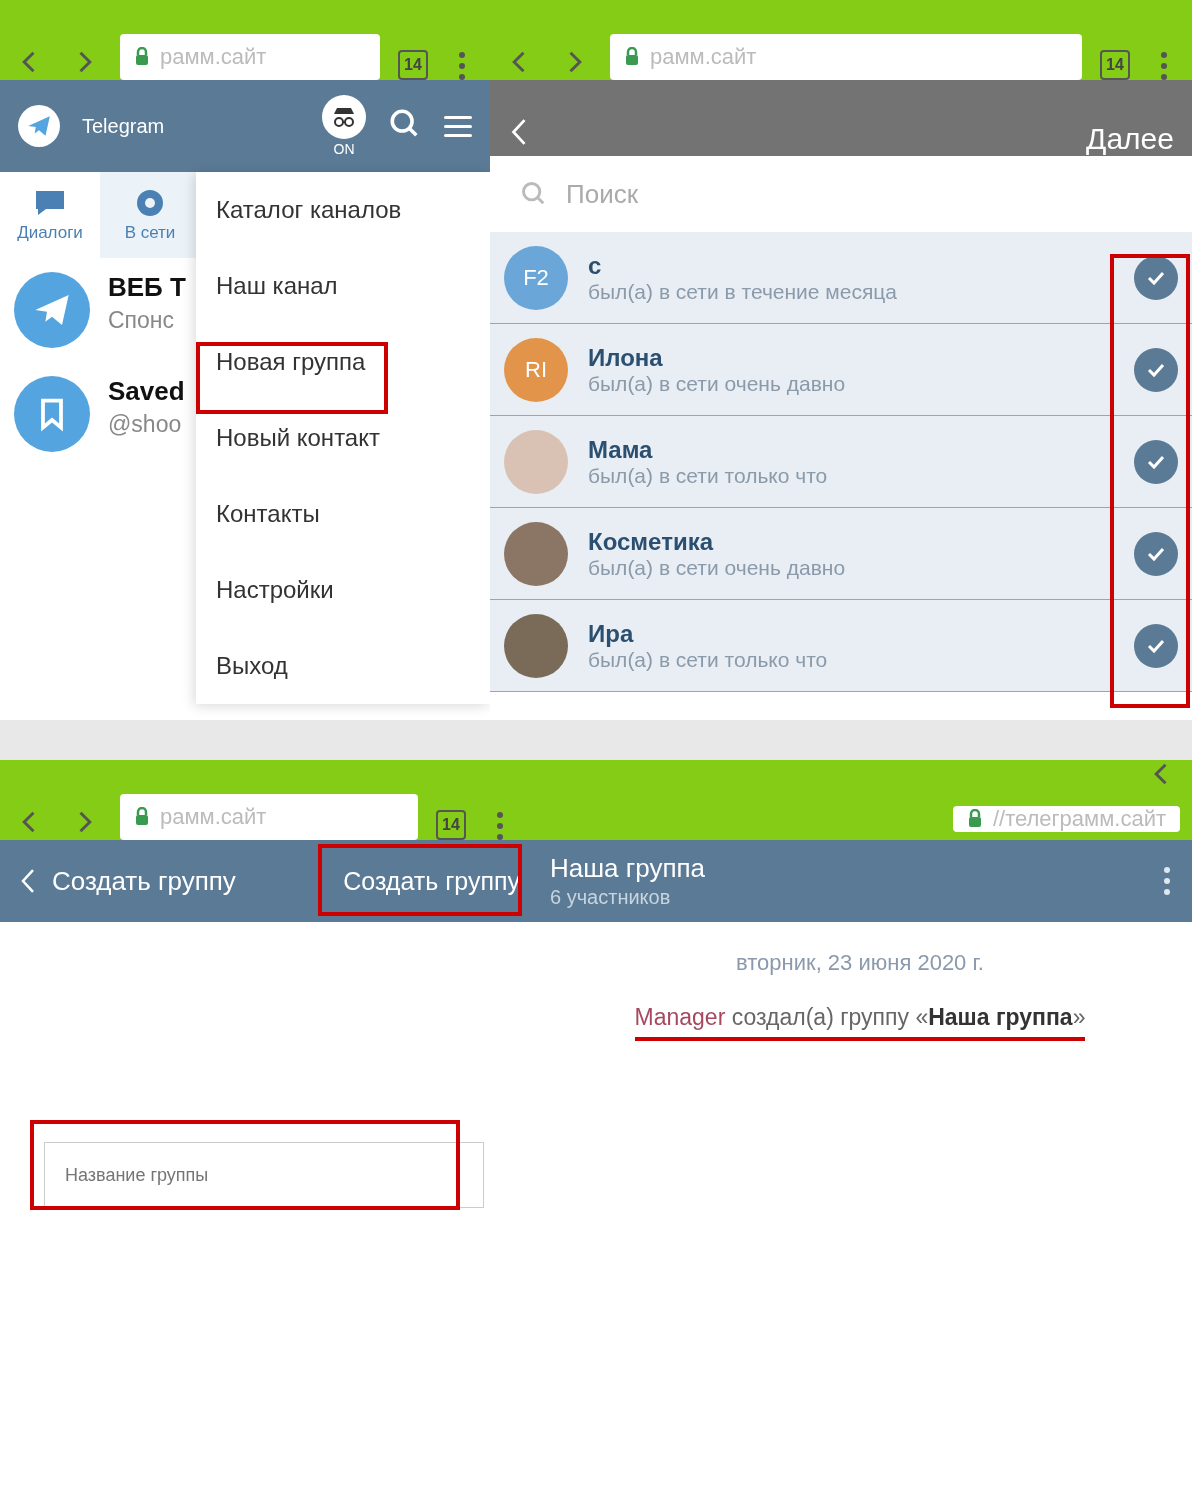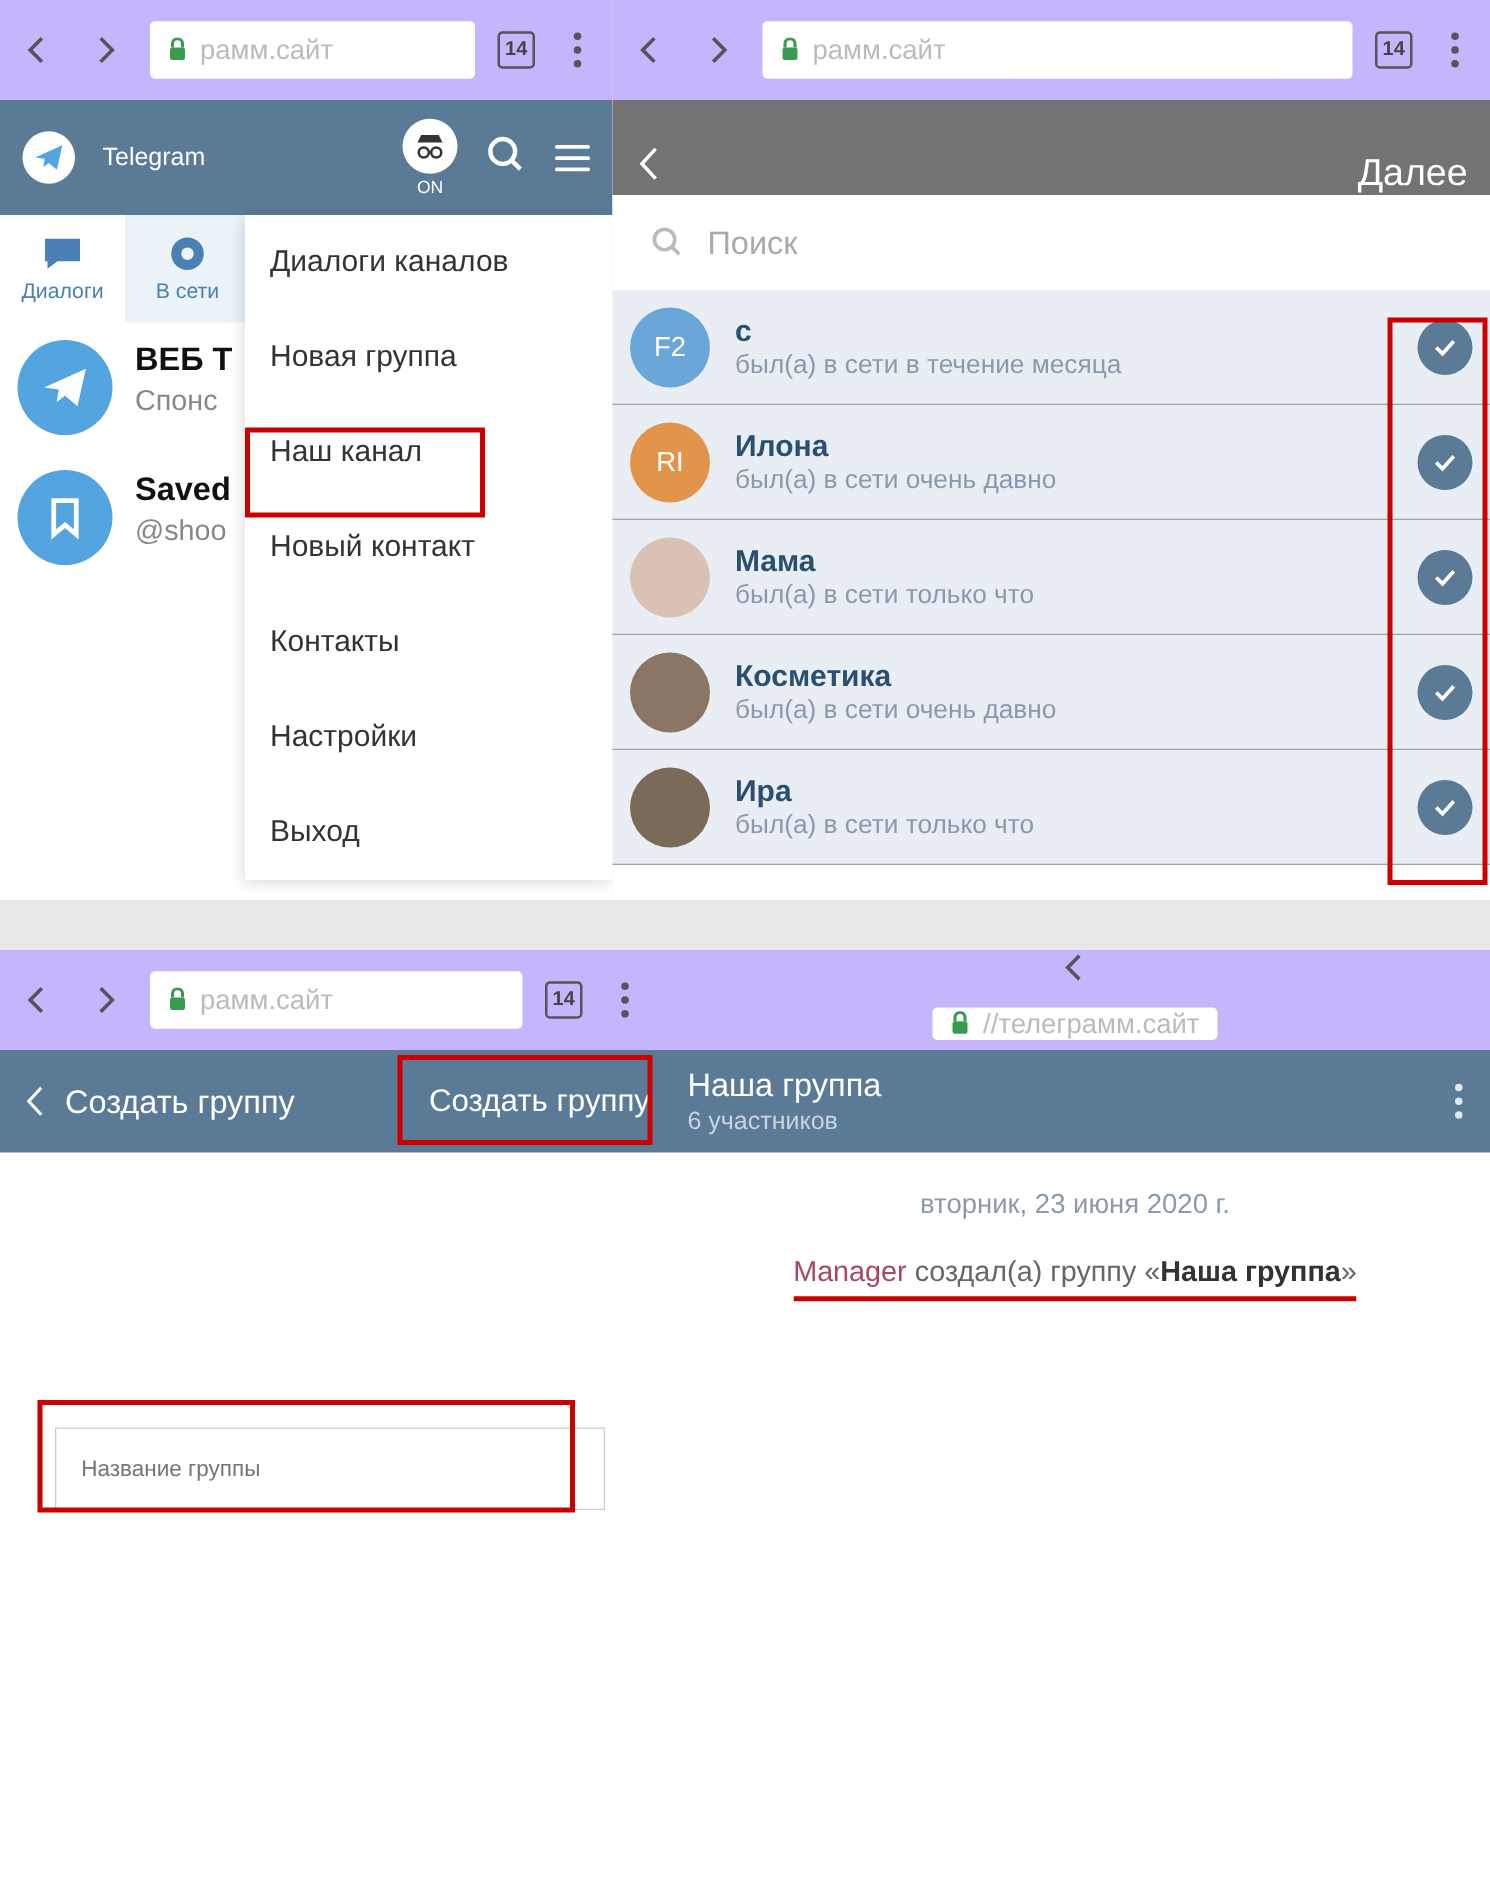--- a/index.html
+++ b/index.html
@@ -10,23 +10,23 @@
   font-family: -apple-system, Arial, sans-serif;
   position: relative;
   overflow: hidden;
 }
 
 
 .browser-bar {
   position: absolute;
   left: 0; right: 0; top: 0;
   height: 80px;
-  background: #c4b5fd;
+  background: #84cc16;
   display: flex;
-  align-items: center;
+  align-items: flex-end;
   padding: 0 12px;
   gap: 18px;
 }
 .nav-arrow { width: 36px; height: 36px; display:flex;align-items:center;justify-content:center; }
 .nav-arrow svg { width: 28px; height: 28px; stroke:#555; stroke-width:2.5; fill:none; }
 .addr {
   flex: 1;
   background:#fff;
   border-radius:4px;
   height:46px;
@@ -249,23 +249,23 @@
         </svg>
     </div>
     <div class="chat-txt">
       <div class="chat-name">Saved</div>
       <div class="chat-sub">@shoo</div>
     </div>
   </div>
 </div>
 
 <div class="dropdown">
-  <div class="dd-item">Диалоги каналов</div>
+  <div class="dd-item">Каталог каналов</div>
+  <div class="dd-item">Наш канал</div>
   <div class="dd-item">Новая группа</div>
-  <div class="dd-item">Наш канал</div>
   <div class="dd-item">Новый контакт</div>
   <div class="dd-item">Контакты</div>
   <div class="dd-item">Настройки</div>
   <div class="dd-item">Выход</div>
 </div>
 <div class="red-box" style="left:196px; top:342px; width:192px; height:72px;"></div>
 
 <div class="browser-bar" style="left:490px; width:702px; position:absolute; top:0;">
   <div class="nav-arrow">
       <svg viewBox="0 0 24 24">

